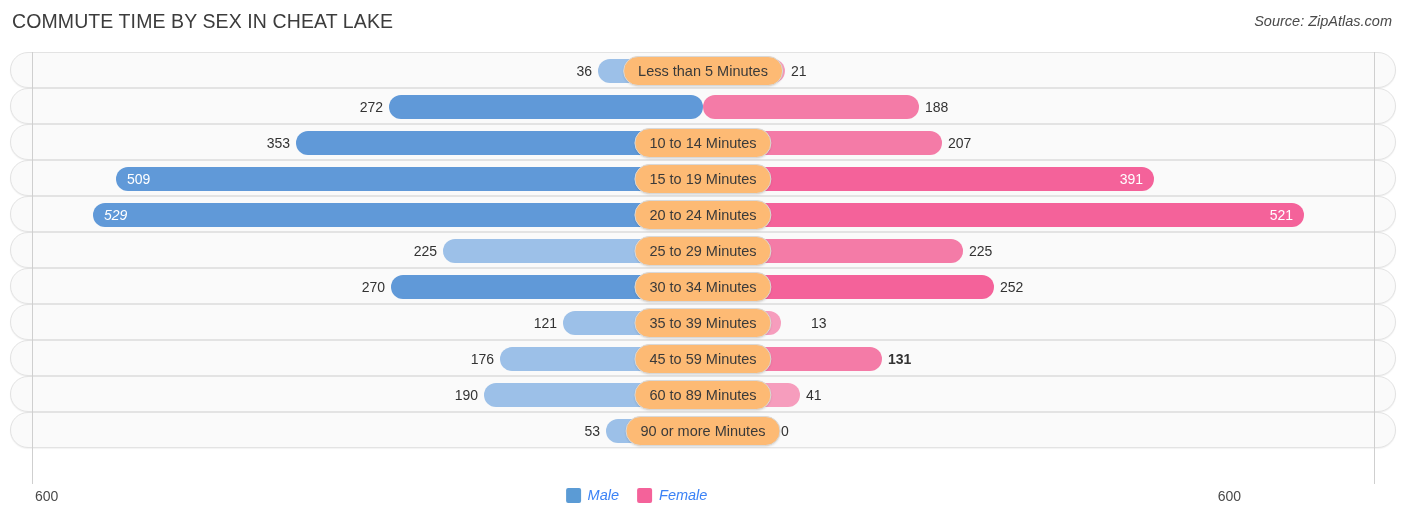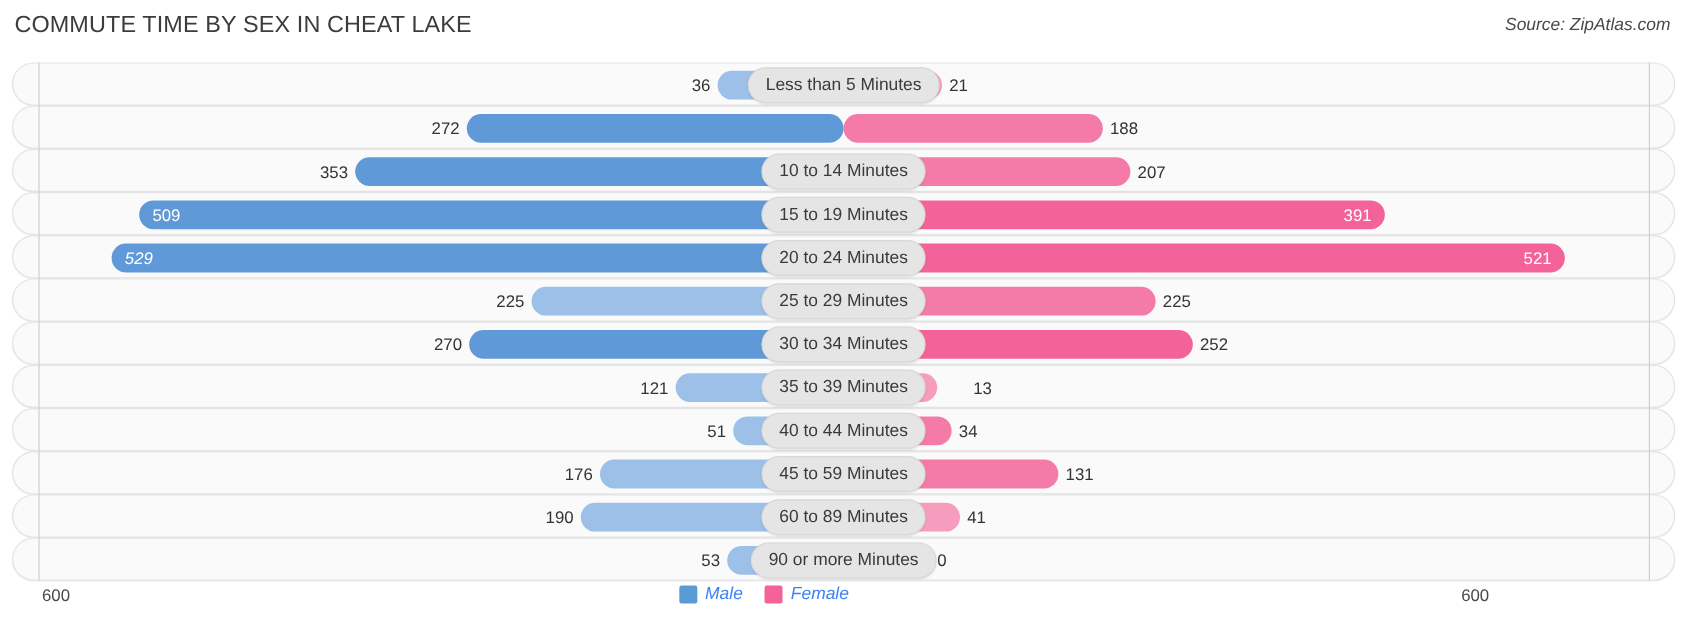--- a/index.html
+++ b/index.html
@@ -117,21 +117,21 @@
 
   
   .center-pill {
     position: absolute;
     left: 50%;
     top: 3px;
     transform: translateX(-50%);
     height: 30px;
     line-height: 29px;
     padding: 0 14px;
-    background: #e5e5e5;
+    background: #fdba74;
     border: 1px solid #d8d8d8;
     border-radius: 15px;
     font-size: 14.5px;
     color: #3a3a3a;
     white-space: nowrap;
     z-index: 5;
     box-shadow: 0 1px 2px rgba(0,0,0,0.10);
   }
 
   
@@ -254,33 +254,24 @@
           <div class="bar-track">
             <div class="bar bar-male lo" style="width: 140px;"></div>
             <div class="bar bar-female lo" style="width: 78px;"></div>
             <div class="val-out left" style="right: calc(50% + 140px);">121</div>
             <div class="val-out right" style="left: calc(50% + 78px); margin-left: 24px;">13</div>
             <div class="center-pill">35 to 39 Minutes</div>
           </div>
         </div>
         <div class="bar-row">
           <div class="bar-track">
-            <div class="bar bar-male lo" style="width: 92px;"></div>
-            <div class="bar bar-female md" style="width: 90px;"></div>
-            <div class="val-out left" style="right: calc(50% + 92px);">51</div>
-            <div class="val-out right" style="left: calc(50% + 90px);">34</div>
-            <div class="center-pill">40 to 44 Minutes</div>
-          </div>
-        </div>
-        <div class="bar-row">
-          <div class="bar-track">
             <div class="bar bar-male lo" style="width: 203px;"></div>
             <div class="bar bar-female md" style="width: 179px;"></div>
             <div class="val-out left" style="right: calc(50% + 203px);">176</div>
-            <div class="val-out right" style="left: calc(50% + 179px);">131</div>
+            <div class="val-out right" style="left: calc(50% + 179px); font-weight: bold;">131</div>
             <div class="center-pill">45 to 59 Minutes</div>
           </div>
         </div>
         <div class="bar-row">
           <div class="bar-track">
             <div class="bar bar-male lo" style="width: 219px;"></div>
             <div class="bar bar-female lo" style="width: 97px;"></div>
             <div class="val-out left" style="right: calc(50% + 219px);">190</div>
             <div class="val-out right" style="left: calc(50% + 97px);">41</div>
             <div class="center-pill">60 to 89 Minutes</div>

